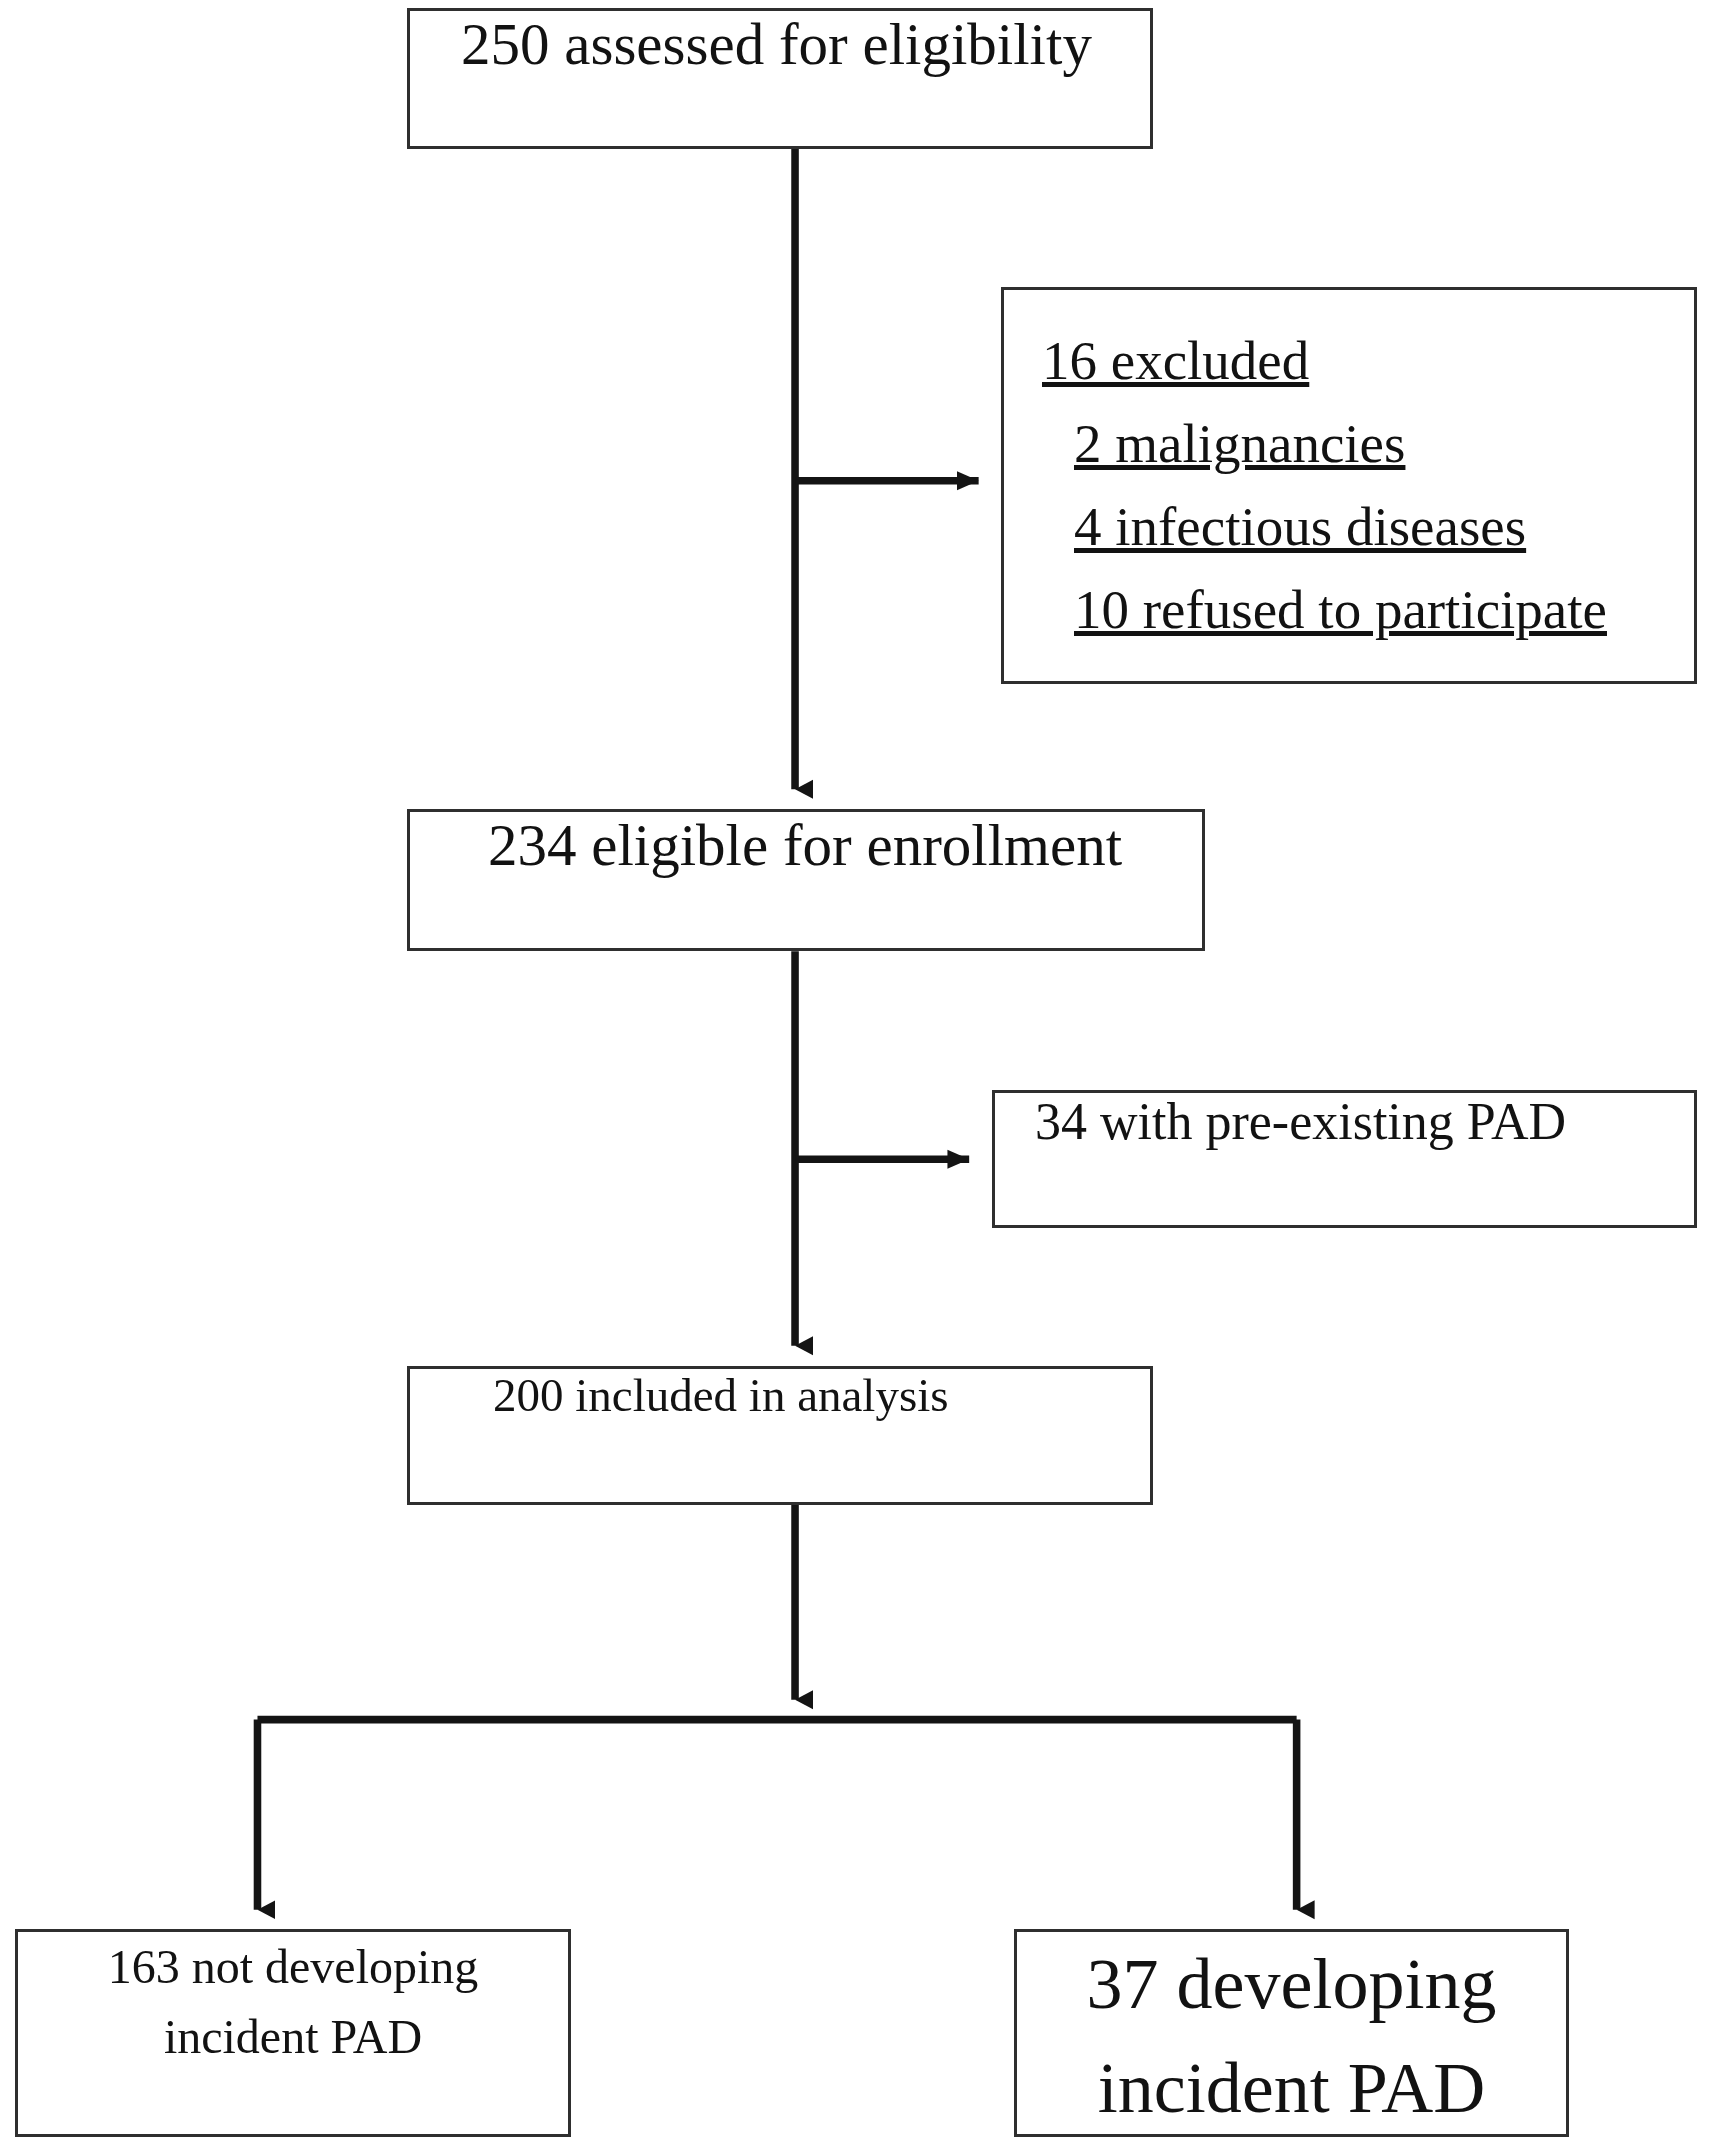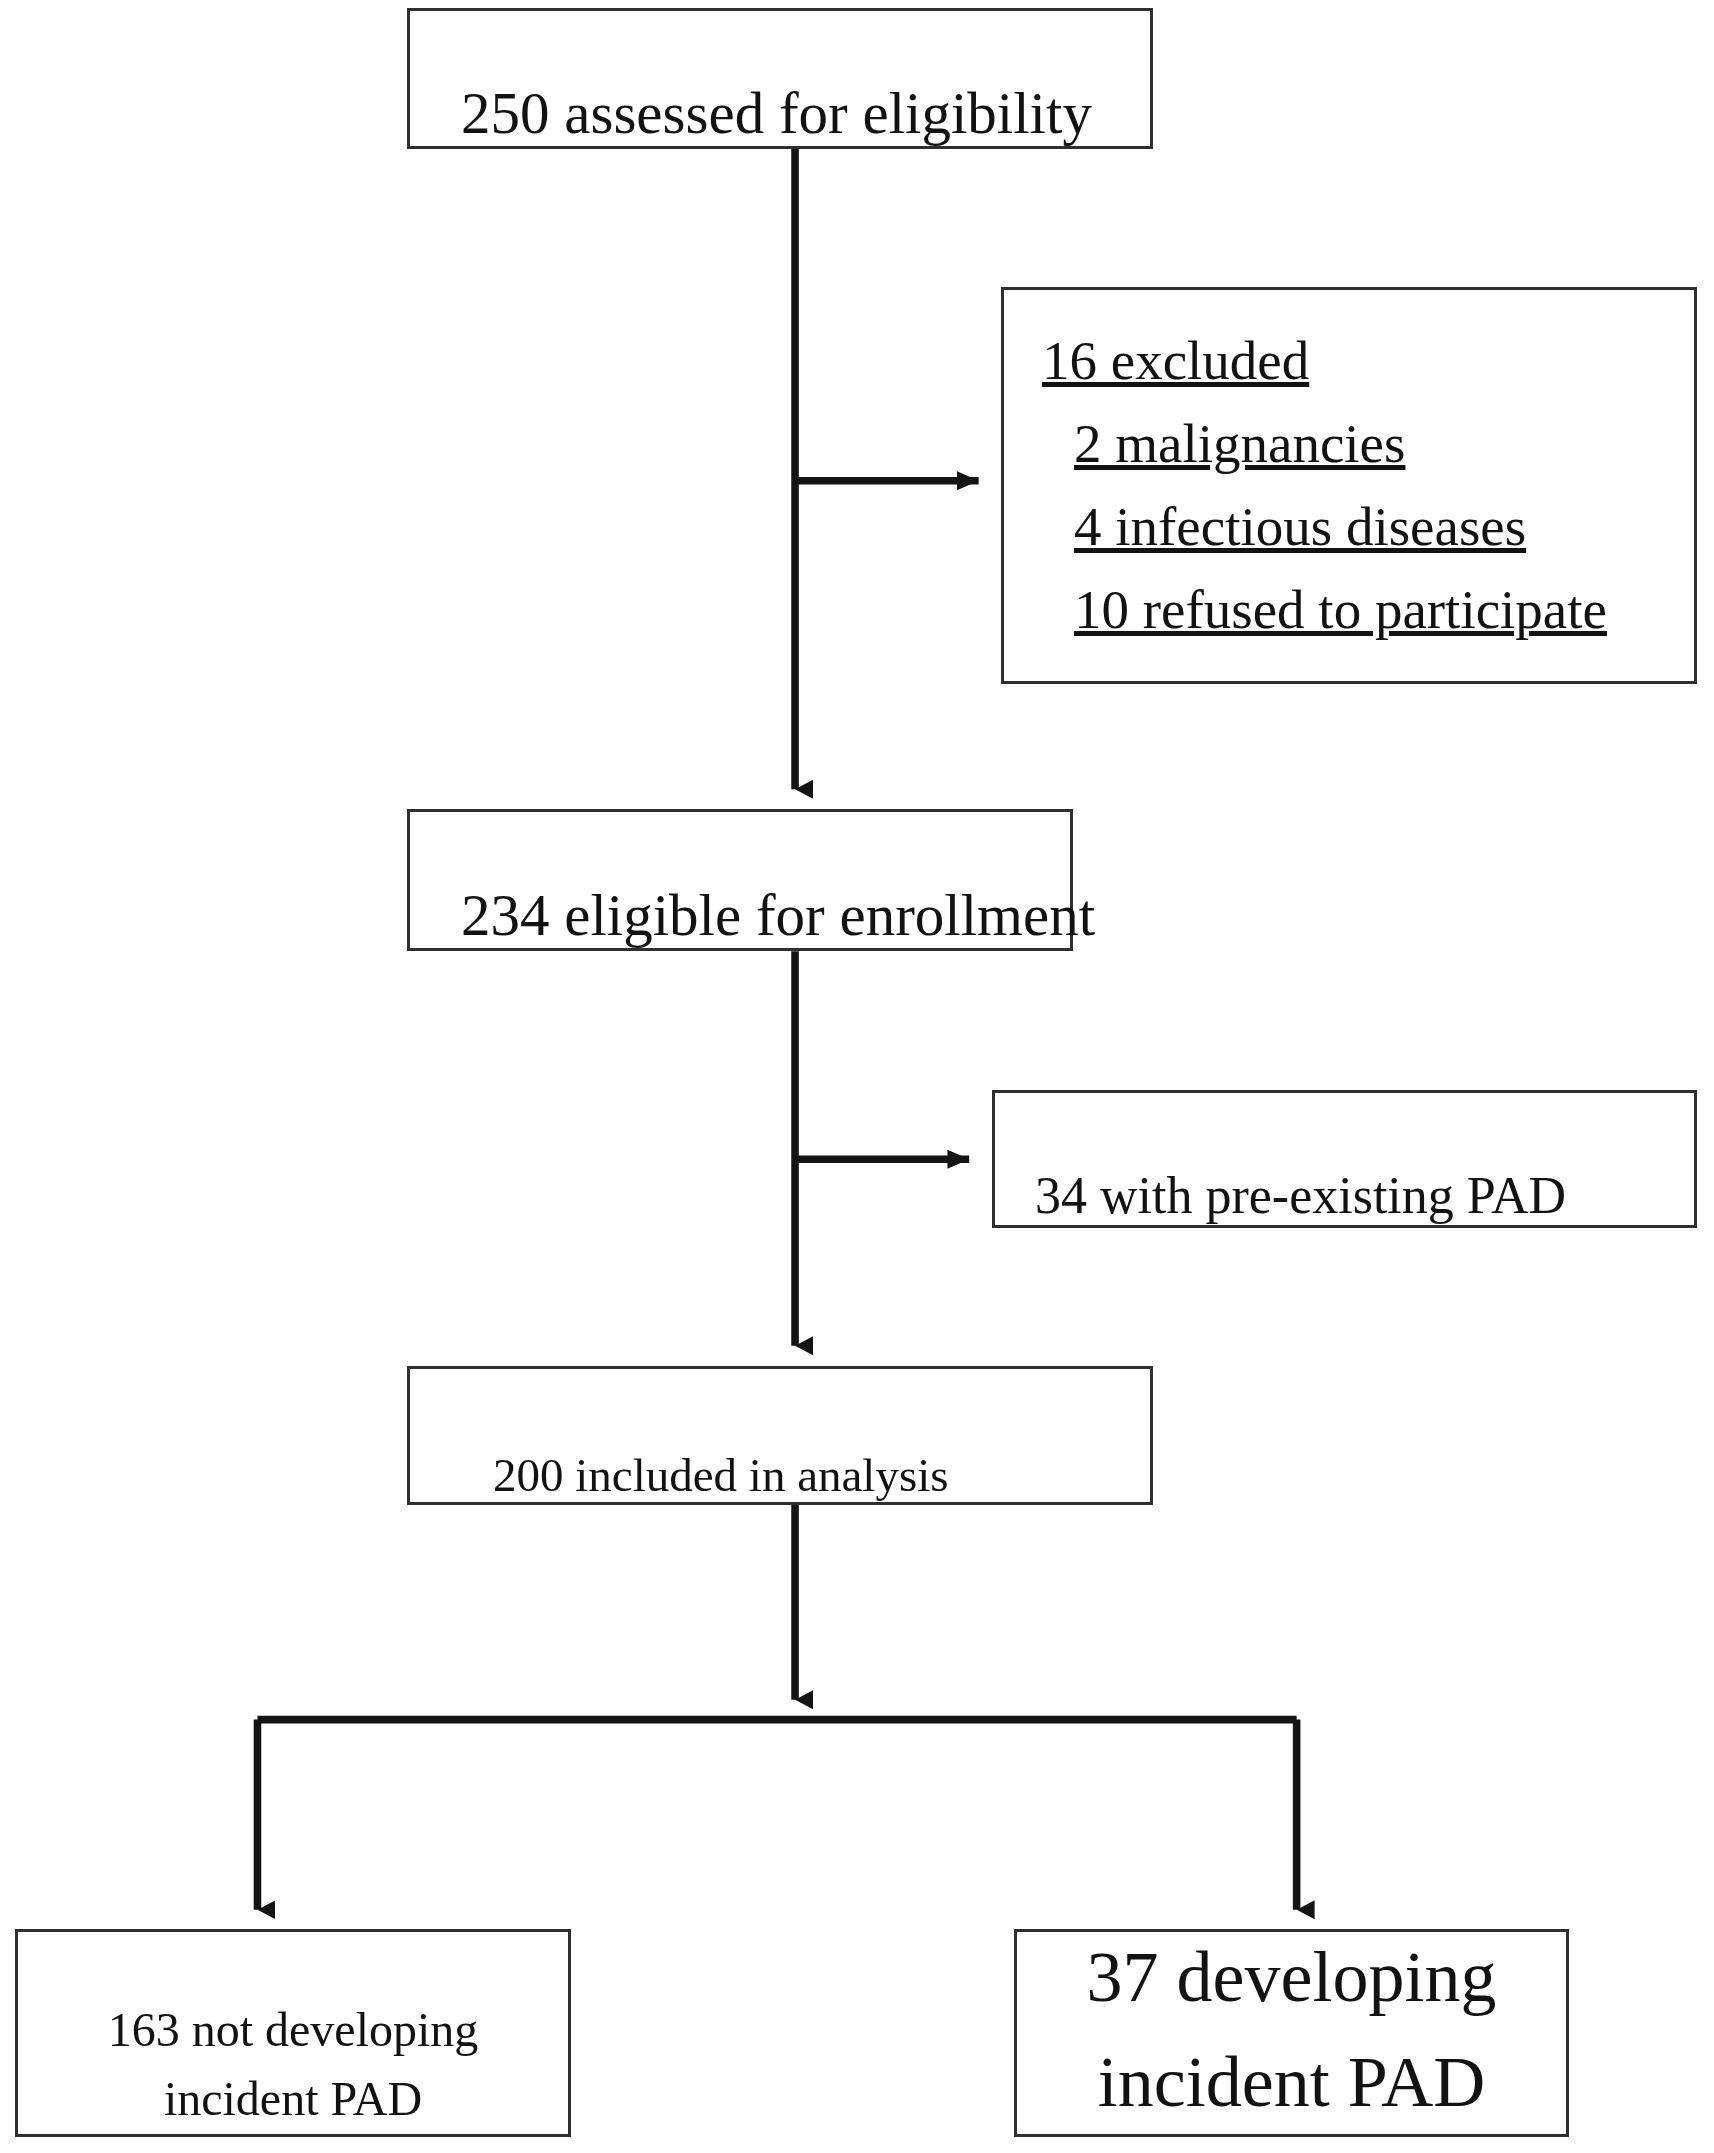--- a/index.html
+++ b/index.html
@@ -27,21 +27,21 @@
     height: 2154px;
     pointer-events: none;
   }
   .node {
     position: absolute;
     box-sizing: border-box;
     background: #ffffff;
     border: 3.8px solid #2f2f2f;
     display: flex;
     flex-direction: column;
-    justify-content: flex-end;
+    justify-content: flex-start;
     z-index: 2;
   }
   .node .line {
     display: block;
     white-space: nowrap;
     line-height: 1.12;
   }
   .node.center-text {
     align-items: center;
     text-align: center;
@@ -60,23 +60,23 @@
   }
   #node-excluded {
     left: 1001px; top: 287px;  width: 696px;  height: 397px;
     font-size: 55px;
     padding: 17px 0 17px 38px;
     justify-content: space-evenly;
   }
   #node-excluded .line { line-height: 1.05; text-decoration: underline; }
   #node-excluded .sub { padding-left: 32px; }
   #node-eligible {
-    left: 407px;  top: 809px;  width: 666px;  height: 142px;
+    left: 407px;  top: 809px;  width: 798px;  height: 142px;
     font-size: 59px;
-    padding-left: 51px;
+    padding-left: 78px;
     align-items: flex-start;
   }
   #node-preexisting {
     left: 992px; top: 1090px; width: 705px;  height: 138px;
     font-size: 52px;
     padding-left: 40px;
     align-items: flex-start;
   }
   #node-included {
     left: 407px;  top: 1366px; width: 746px;  height: 139px;

